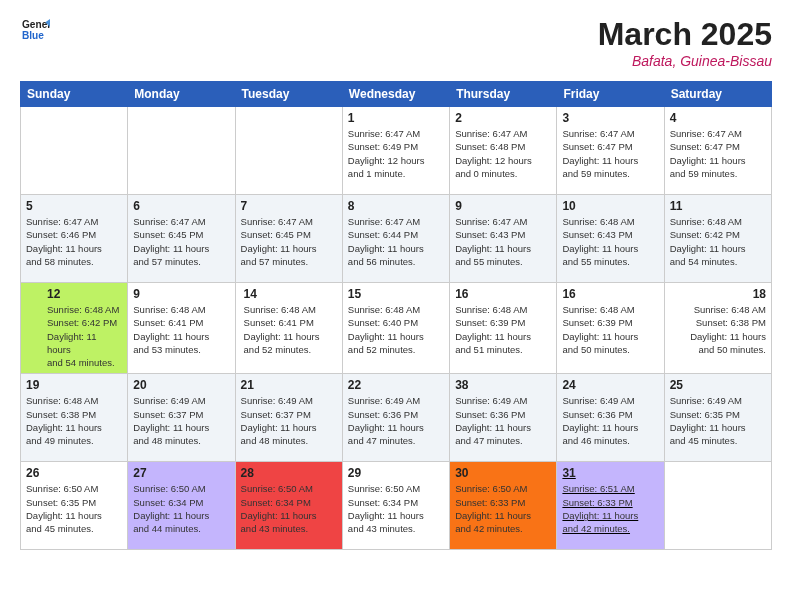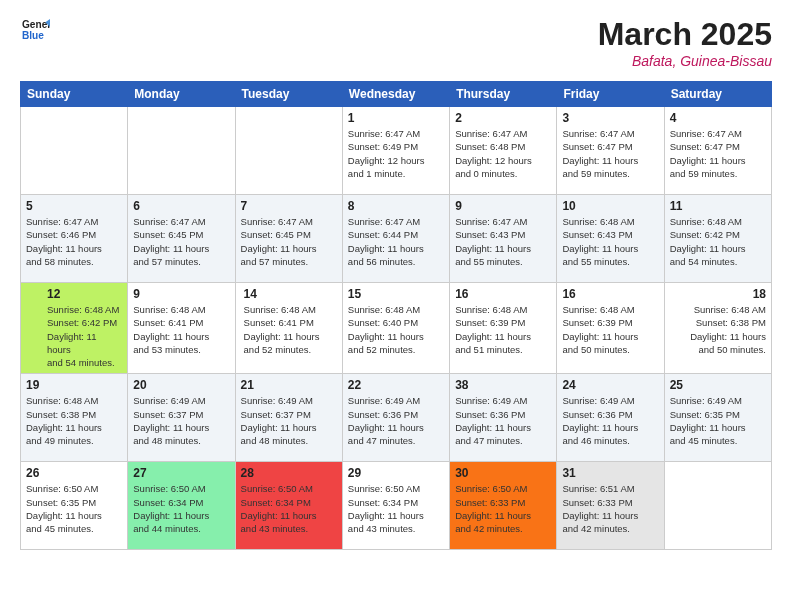--- a/index.html
+++ b/index.html
@@ -302,21 +302,21 @@
           </td>
         </tr>
         <tr class="week-row">
           <td style="background: rgb(255, 255, 255);">
             <span class="day-num">26</span>
             <div class="day-info" style="white-space: pre-line;">Sunrise: 6:50 AM
 Sunset: 6:35 PM
 Daylight: 11 hours
 and 45 minutes.</div>
           </td>
-          <td style="background: #86efac;">
+          <td style="background: #c4b5fd;">
             <span class="day-num">27</span>
             <div class="day-info" style="white-space: pre-line;">Sunrise: 6:50 AM
 Sunset: 6:34 PM
 Daylight: 11 hours
 and 44 minutes.</div>
           </td>
           <td style="background: #ef4444;">
             <span class="day-num">28</span>
             <div class="day-info" style="white-space: pre-line;">Sunrise: 6:50 AM
 Sunset: 6:34 PM
@@ -330,21 +330,21 @@
 Daylight: 11 hours
 and 43 minutes.</div>
           </td>
           <td style="background: #f97316;">
             <span class="day-num">30</span>
             <div class="day-info" style="white-space: pre-line;">Sunrise: 6:50 AM
 Sunset: 6:33 PM
 Daylight: 11 hours
 and 42 minutes.</div>
           </td>
-          <td style="background: #e5e5e5;">
+          <td style="background: #c4b5fd; text-decoration: underline;">
             <span class="day-num">31</span>
             <div class="day-info" style="white-space: pre-line;">Sunrise: 6:51 AM
 Sunset: 6:33 PM
 Daylight: 11 hours
 and 42 minutes.</div>
           </td>
           <td class="empty" style="background: rgb(255, 255, 255);"></td>
         </tr>
       </tbody>
   </table>

